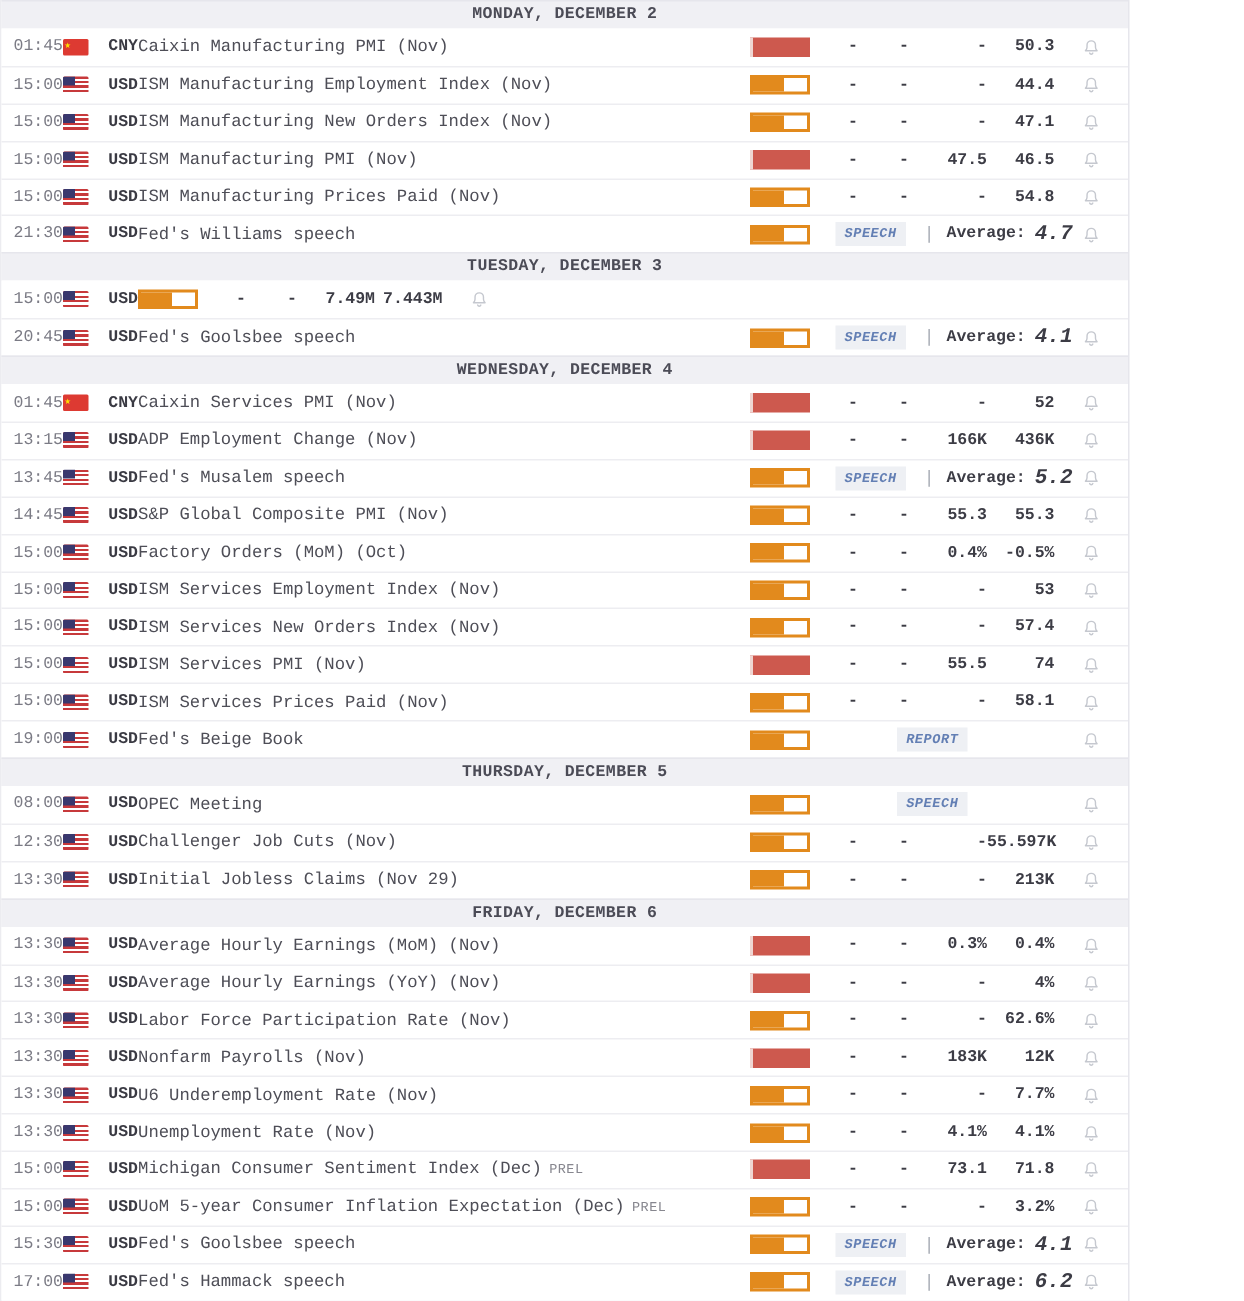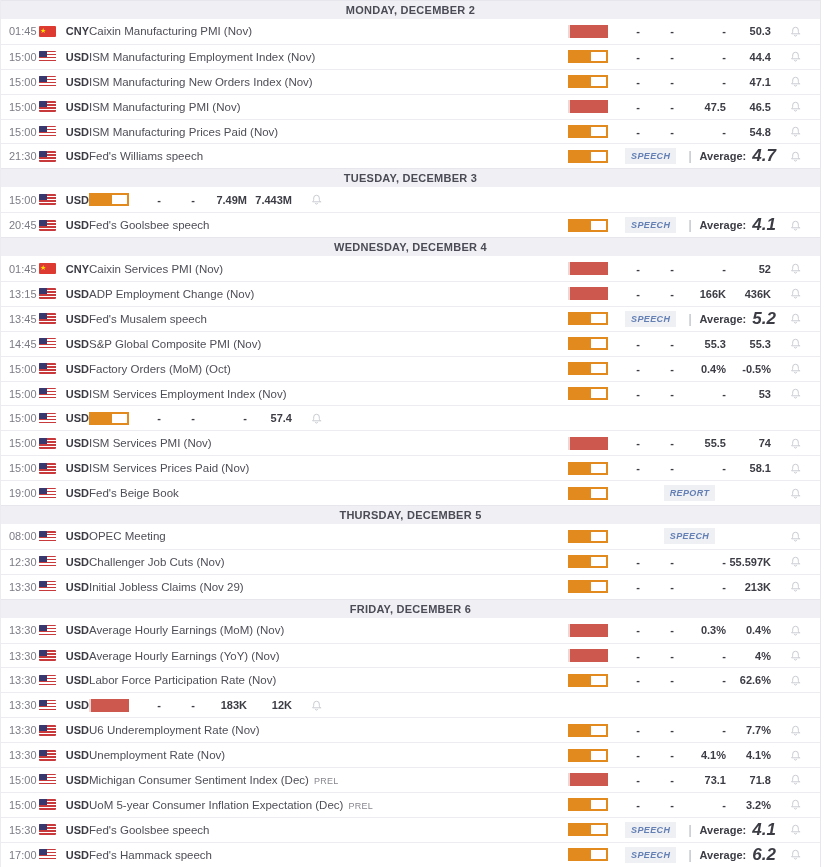--- a/index.html
+++ b/index.html
@@ -1,19 +1,19 @@
 <!DOCTYPE html>
 <html><head>
 <meta charset="utf-8">
 <style>
   * { box-sizing: border-box; margin: 0; padding: 0; }
   html,body { background:#fff; }
   body { font-family: "Liberation Sans", sans-serif; width: 829px; }
 
-  .calendar { width: 821px; border-left:1px solid #ececf0; border-right:1px solid #e6e6ec; border-bottom:1px solid #ededf1; background:#fff; }
+  .calendar { width: 753px; border-left:1px solid #ececf0; border-right:1px solid #e6e6ec; border-bottom:1px solid #ededf1; background:#fff;font-family:Liberation Mono, monospace; }
 
   .day-header { height:19px; background:#f0f0f4; display:flex; align-items:center; justify-content:center;
     font-size:11px; font-weight:700; color:#4b4b56; letter-spacing:.25px; border-top:1px solid #e6e6ec; }
 
   .row { display:flex; align-items:center; height:24.9px; border-top:1px solid #ededf1; background:#fff; cursor:pointer; }
   .row:first-child { border-top:none; }
 
   .time { flex:0 0 30px; margin-left:8px; color:#7b7b85; font-size:11px; }
   .flag { flex:0 0 17px; height:11px; margin-right:4px; position:relative; border-radius:1px; overflow:hidden; display:inline-block; }
   .flag.us { background:repeating-linear-gradient(to bottom,#c7393b 0 1.5px,#ffffff 1.5px 3px); }
@@ -34,21 +34,21 @@
   .col.a { width:32px; } .col.d { width:34px; } .col.c { width:52px; } .col.p { width:45px; }
 
   .speech-zone { width:163px; display:flex; align-items:center; }
   .speech-zone.center { justify-content:center; }
   .badge { margin-left:17px; background:#eef0f4; color:#637fb4; font-size:9px; font-style:italic; font-weight:600;
     padding:3px 6px; letter-spacing:.4px; white-space:nowrap; }
   .speech-zone.center .badge { margin-left:0; }
   .avg { display:flex; align-items:center; margin-left:12px; white-space:nowrap; }
   .pipe { color:#a9adb6; margin-right:8px; font-size:12px; font-weight:400; }
   .avg-label { font-weight:700; color:#3c3c45; font-size:11px; }
-  .avg-val { font-weight:700; font-style:italic; color:#3c3c45; font-size:17px; margin-left:6px; }
+  .avg-val { font-weight:700; font-style:italic; color:#3c3c45; font-size:14px; margin-left:6px; }
 
   .bell-wrap { flex:0 0 49px; display:flex; justify-content:center; }
   .bell { background:none; border:none; padding:0; cursor:pointer; display:flex; align-items:center; }
 </style>
 </head>
 <body>
 
 <div class="calendar" id="calendar-root">
   <section>
     <div class="day-header">
@@ -436,20 +436,21 @@
         </svg>
       </button>
     </span>
   </div>
 
   <div class="row">
     <span class="time">15:00</span>
     <span class="flag us"></span>
 
     <span class="cur">USD</span>
+    <span class="name"><span class="nm">ISM Services New Orders Index (Nov)</span></span>
     <span class="impact-wrap">
             <span class="impact medium"></span>
           </span>
     <span class="vals">
       <span class="col a">-</span>
       <span class="col d">-</span>
       <span class="col c">-</span>
       <span class="col p">57.4</span>
     </span>
 
@@ -705,20 +706,21 @@
         </svg>
       </button>
     </span>
   </div>
 
   <div class="row">
     <span class="time">13:30</span>
     <span class="flag us"></span>
 
     <span class="cur">USD</span>
+    <span class="name"><span class="nm">Nonfarm Payrolls (Nov)</span></span>
     <span class="impact-wrap">
             <span class="impact high"></span>
           </span>
     <span class="vals">
       <span class="col a">-</span>
       <span class="col d">-</span>
       <span class="col c">183K</span>
       <span class="col p">12K</span>
     </span>
 

